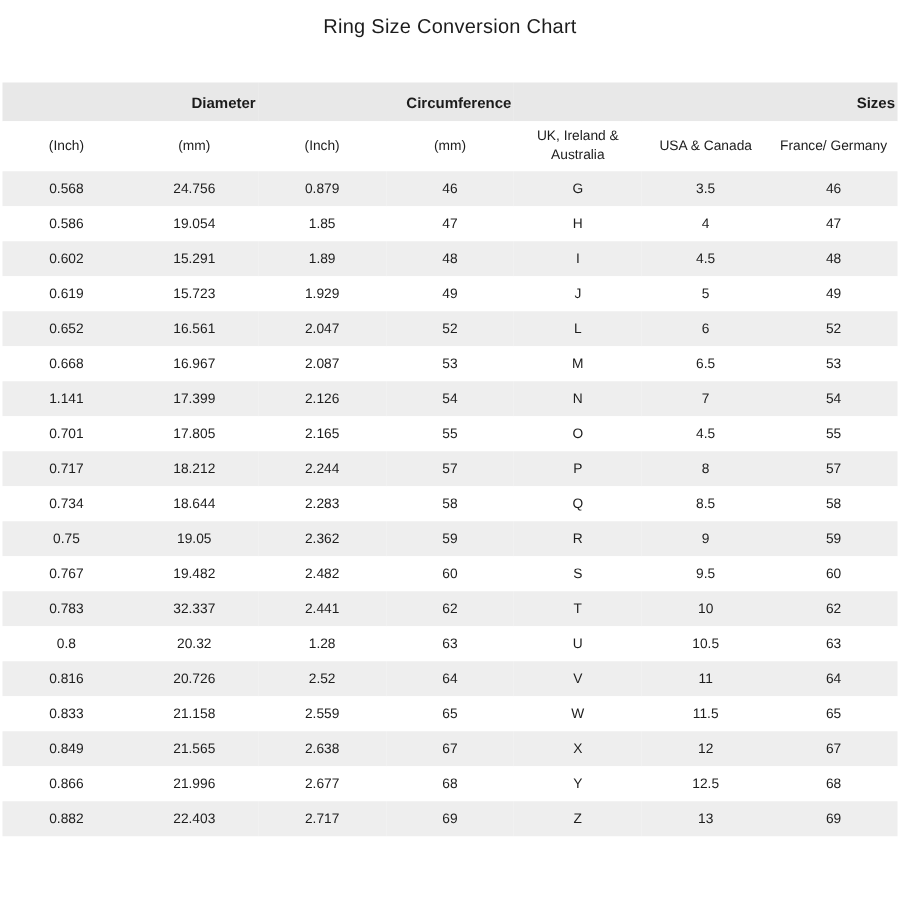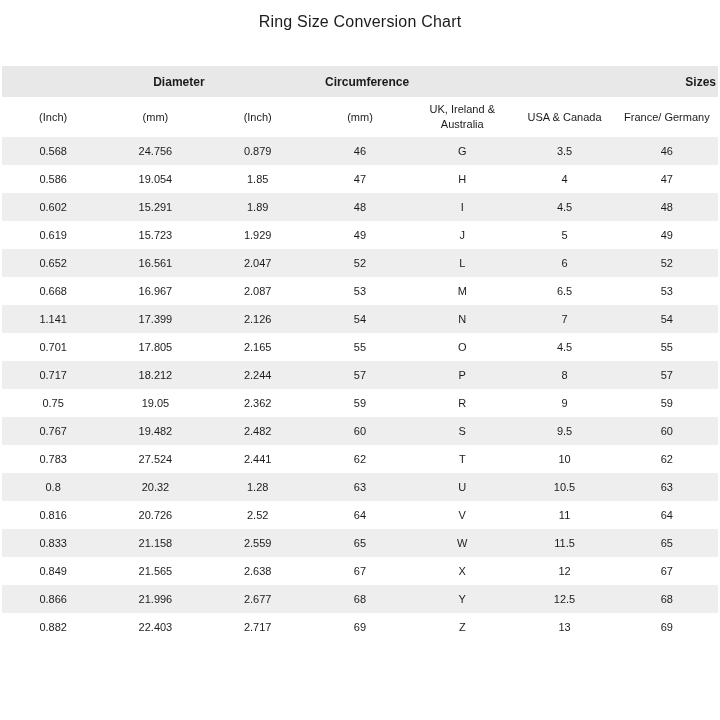--- a/index.html
+++ b/index.html
@@ -168,40 +168,49 @@
         <tr>
           <td>0.717</td>
           <td>18.212</td>
           <td>2.244</td>
           <td>57</td>
           <td>P</td>
           <td>8</td>
           <td>57</td>
         </tr>
         <tr>
+          <td>0.734</td>
+          <td>18.644</td>
+          <td>2.283</td>
+          <td>58</td>
+          <td>Q</td>
+          <td>8.5</td>
+          <td>58</td>
+        </tr>
+        <tr>
           <td>0.75</td>
           <td>19.05</td>
           <td>2.362</td>
           <td>59</td>
           <td>R</td>
           <td>9</td>
           <td>59</td>
         </tr>
         <tr>
           <td>0.767</td>
           <td>19.482</td>
           <td>2.482</td>
           <td>60</td>
           <td>S</td>
           <td>9.5</td>
           <td>60</td>
         </tr>
         <tr>
           <td>0.783</td>
-          <td>27.524</td>
+          <td>32.337</td>
           <td>2.441</td>
           <td>62</td>
           <td>T</td>
           <td>10</td>
           <td>62</td>
         </tr>
         <tr>
           <td>0.8</td>
           <td>20.32</td>
           <td>1.28</td>

